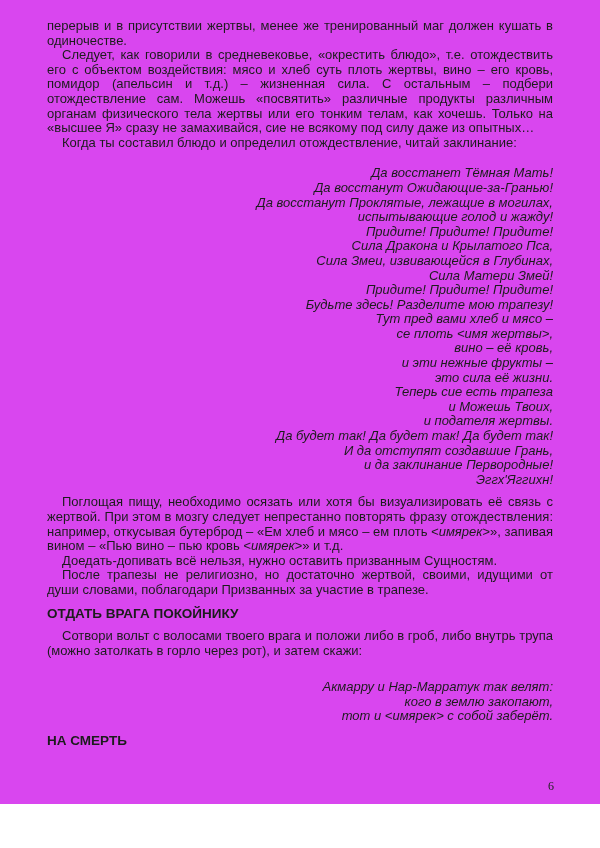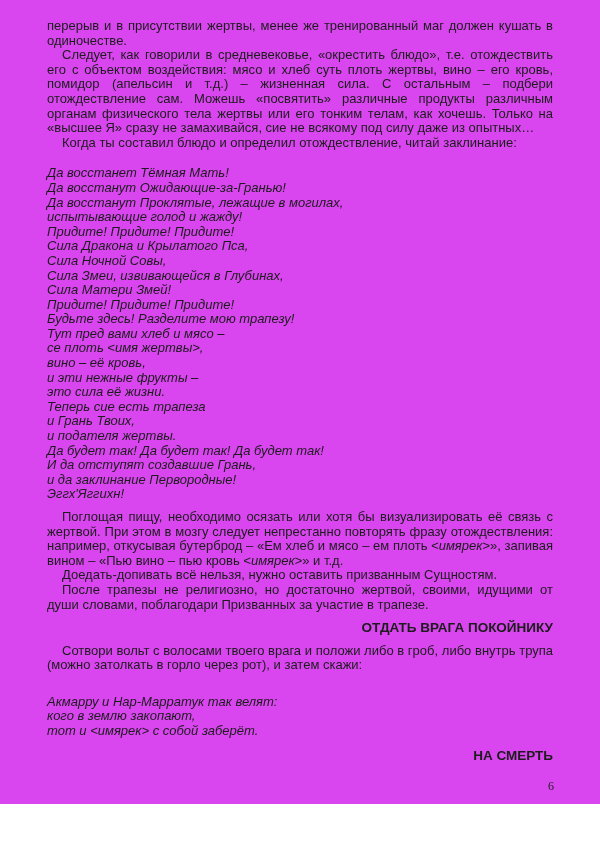--- a/index.html
+++ b/index.html
@@ -17,33 +17,33 @@
   }
   .content {
     position: absolute;
     top: 19px;
     left: 47px;
     width: 506px;
   }
   p.body { text-align: justify; }
   p.indent { text-indent: 15px; }
   .verse {
-    text-align: left;
+    text-align: right;
     font-style: italic;
     margin-top: 16px;
     margin-bottom: 8px;
   }
   .verse2 {
     margin-top: 22px;
     margin-bottom: 0;
   }
   .verse-line { line-height: 14.6px; }
   .it { font-style: italic; }
   .heading {
-    text-align: right;
+    text-align: left;
     font-weight: bold;
     font-size: 13.5px;
     line-height: 15.5px;
     margin-top: 8px;
     margin-bottom: 8px;
   }
   .heading-last { margin-top: 9px; }
   .page-number {
     position: absolute;
     top: 779px;
@@ -66,32 +66,31 @@
 
     <p class="body indent">Когда ты составил блюдо и определил отождествление, читай заклинание:</p>
 
     <div class="verse">
       <div class="verse-line">Да восстанет Тёмная Мать!</div>
       <div class="verse-line">Да восстанут Ожидающие-за-Гранью!</div>
       <div class="verse-line">Да восстанут Проклятые, лежащие в могилах,</div>
       <div class="verse-line">испытывающие голод и жажду!</div>
       <div class="verse-line">Придите! Придите! Придите!</div>
       <div class="verse-line">Сила Дракона и Крылатого Пса,</div>
-      <div class="verse-line">Сила Ночной Совы,</div>
       <div class="verse-line">Сила Змеи, извивающейся в Глубинах,</div>
       <div class="verse-line">Сила Матери Змей!</div>
       <div class="verse-line">Придите! Придите! Придите!</div>
       <div class="verse-line">Будьте здесь! Разделите мою трапезу!</div>
       <div class="verse-line">Тут пред вами хлеб и мясо –</div>
       <div class="verse-line">се плоть &lt;имя жертвы&gt;,</div>
       <div class="verse-line">вино – её кровь,</div>
       <div class="verse-line">и эти нежные фрукты –</div>
       <div class="verse-line">это сила её жизни.</div>
       <div class="verse-line">Теперь сие есть трапеза</div>
-      <div class="verse-line">и Грань Твоих,</div>
+      <div class="verse-line">и Можешь Твоих,</div>
       <div class="verse-line">и подателя жертвы.</div>
       <div class="verse-line">Да будет так! Да будет так! Да будет так!</div>
       <div class="verse-line">И да отступят создавшие Грань,</div>
       <div class="verse-line">и да заклинание Первородные!</div>
       <div class="verse-line">Эггх'Яггихн!</div>
     </div>
 
     <p class="body indent"><span>Поглощая пищу, необходимо осязать или хотя бы визуализировать её связь с жертвой. При этом в мозгу следует непрестанно повторять фразу отождествления: например, откусывая бутерброд – «Ем хлеб и мясо – ем плоть </span><span class="it">&lt;имярек&gt;</span><span>», запивая вином – «Пью вино – пью кровь </span><span class="it">&lt;имярек&gt;</span><span>» и т.д.</span></p>
 
     <p class="body indent">Доедать-допивать всё нельзя, нужно оставить призванным Сущностям.</p>

